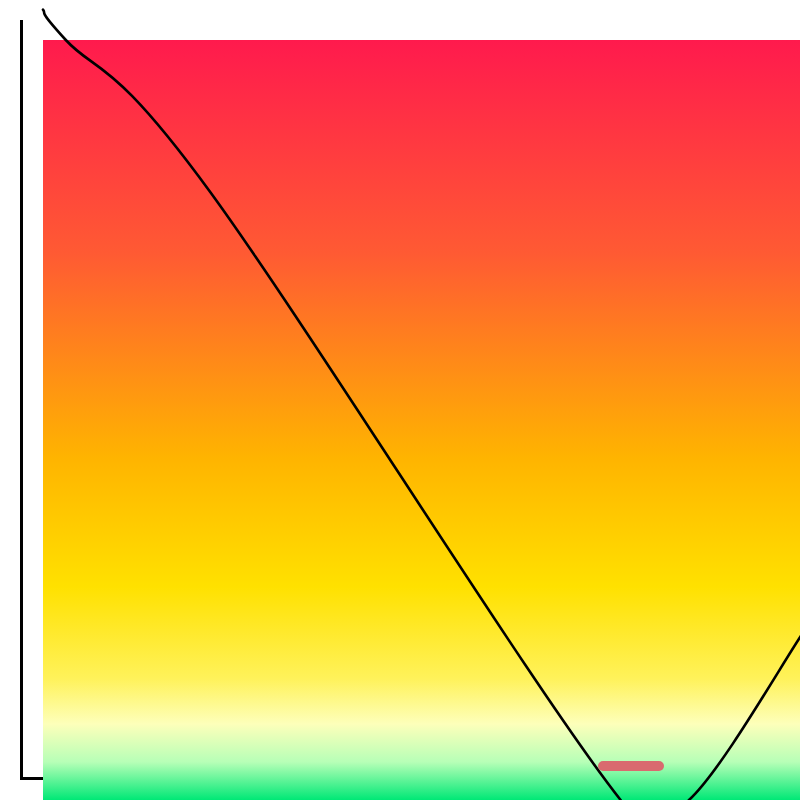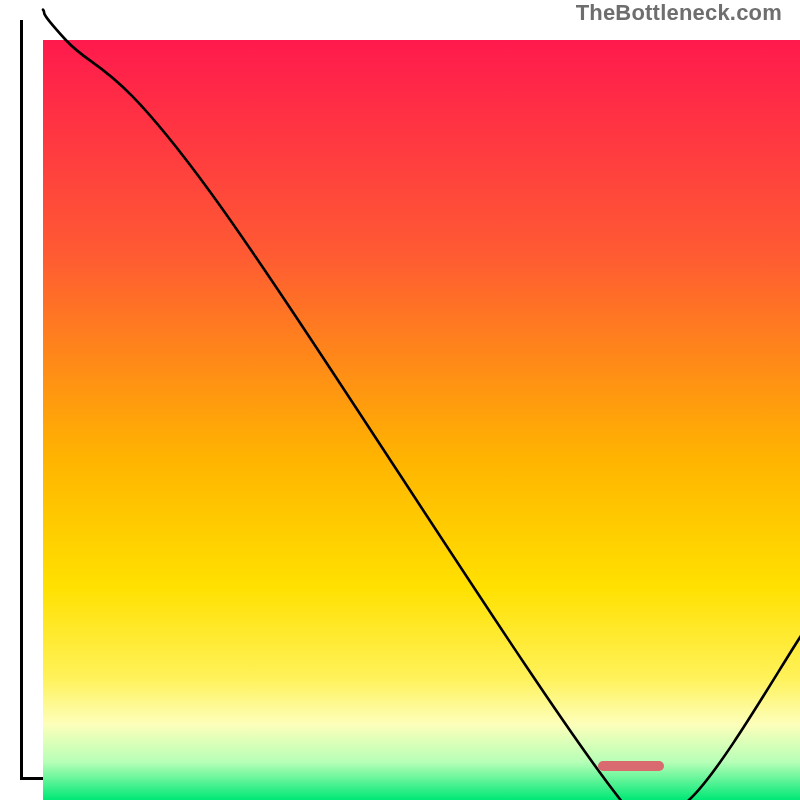--- a/index.html
+++ b/index.html
@@ -50,21 +50,20 @@
     height: 10px;
     border-radius: 5px;
     background: #d96a6f;
   }
 </style>
 </head>
 <body>
 
 <div class="frame">
 
-  <div class="watermark">TheBottleneck.com</div>
 
   <div class="plot-area">
     <svg class="curve" viewBox="0 0 760 760" preserveAspectRatio="none">
       <defs>
         <linearGradient id="bg-grad" x1="0" y1="0" x2="0" y2="1">
             <stop offset="0%" stop-color="#ff1a4d"></stop>
             <stop offset="28.000000000000004%" stop-color="#ff5a33"></stop>
             <stop offset="55.00000000000001%" stop-color="#ffb400"></stop>
             <stop offset="72%" stop-color="#ffe100"></stop>
             <stop offset="84%" stop-color="#fff25a"></stop>

